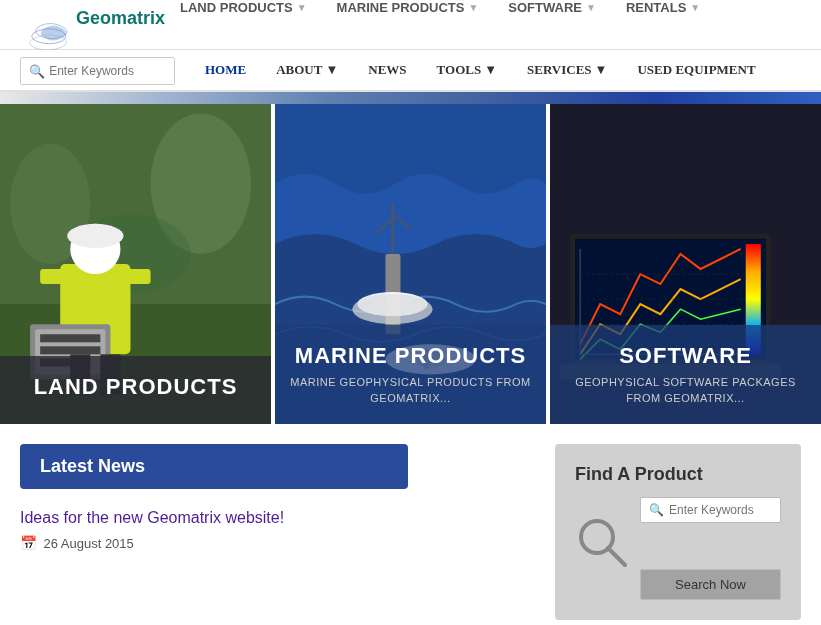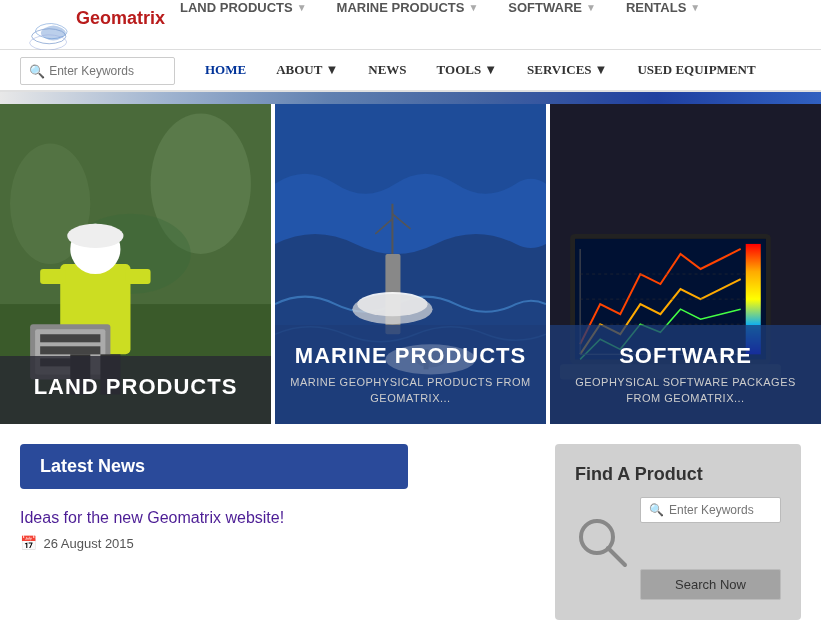--- a/index.html
+++ b/index.html
@@ -34,21 +34,21 @@
       align-items: center;
       gap: 6px;
     }
     .logo-text-block {
       display: flex;
       flex-direction: column;
     }
     .logo-geomatrix {
       font-size: 18px;
       font-weight: bold;
-      color: #b91c1c;
+      color: #0f766e;
     }
     .logo-earth {
       font-size: 10px;
       color: #555;
       letter-spacing: 1px;
       text-transform: uppercase;
       margin-top: 32px;
     }
     .logo-icon {
       width: 50px;

